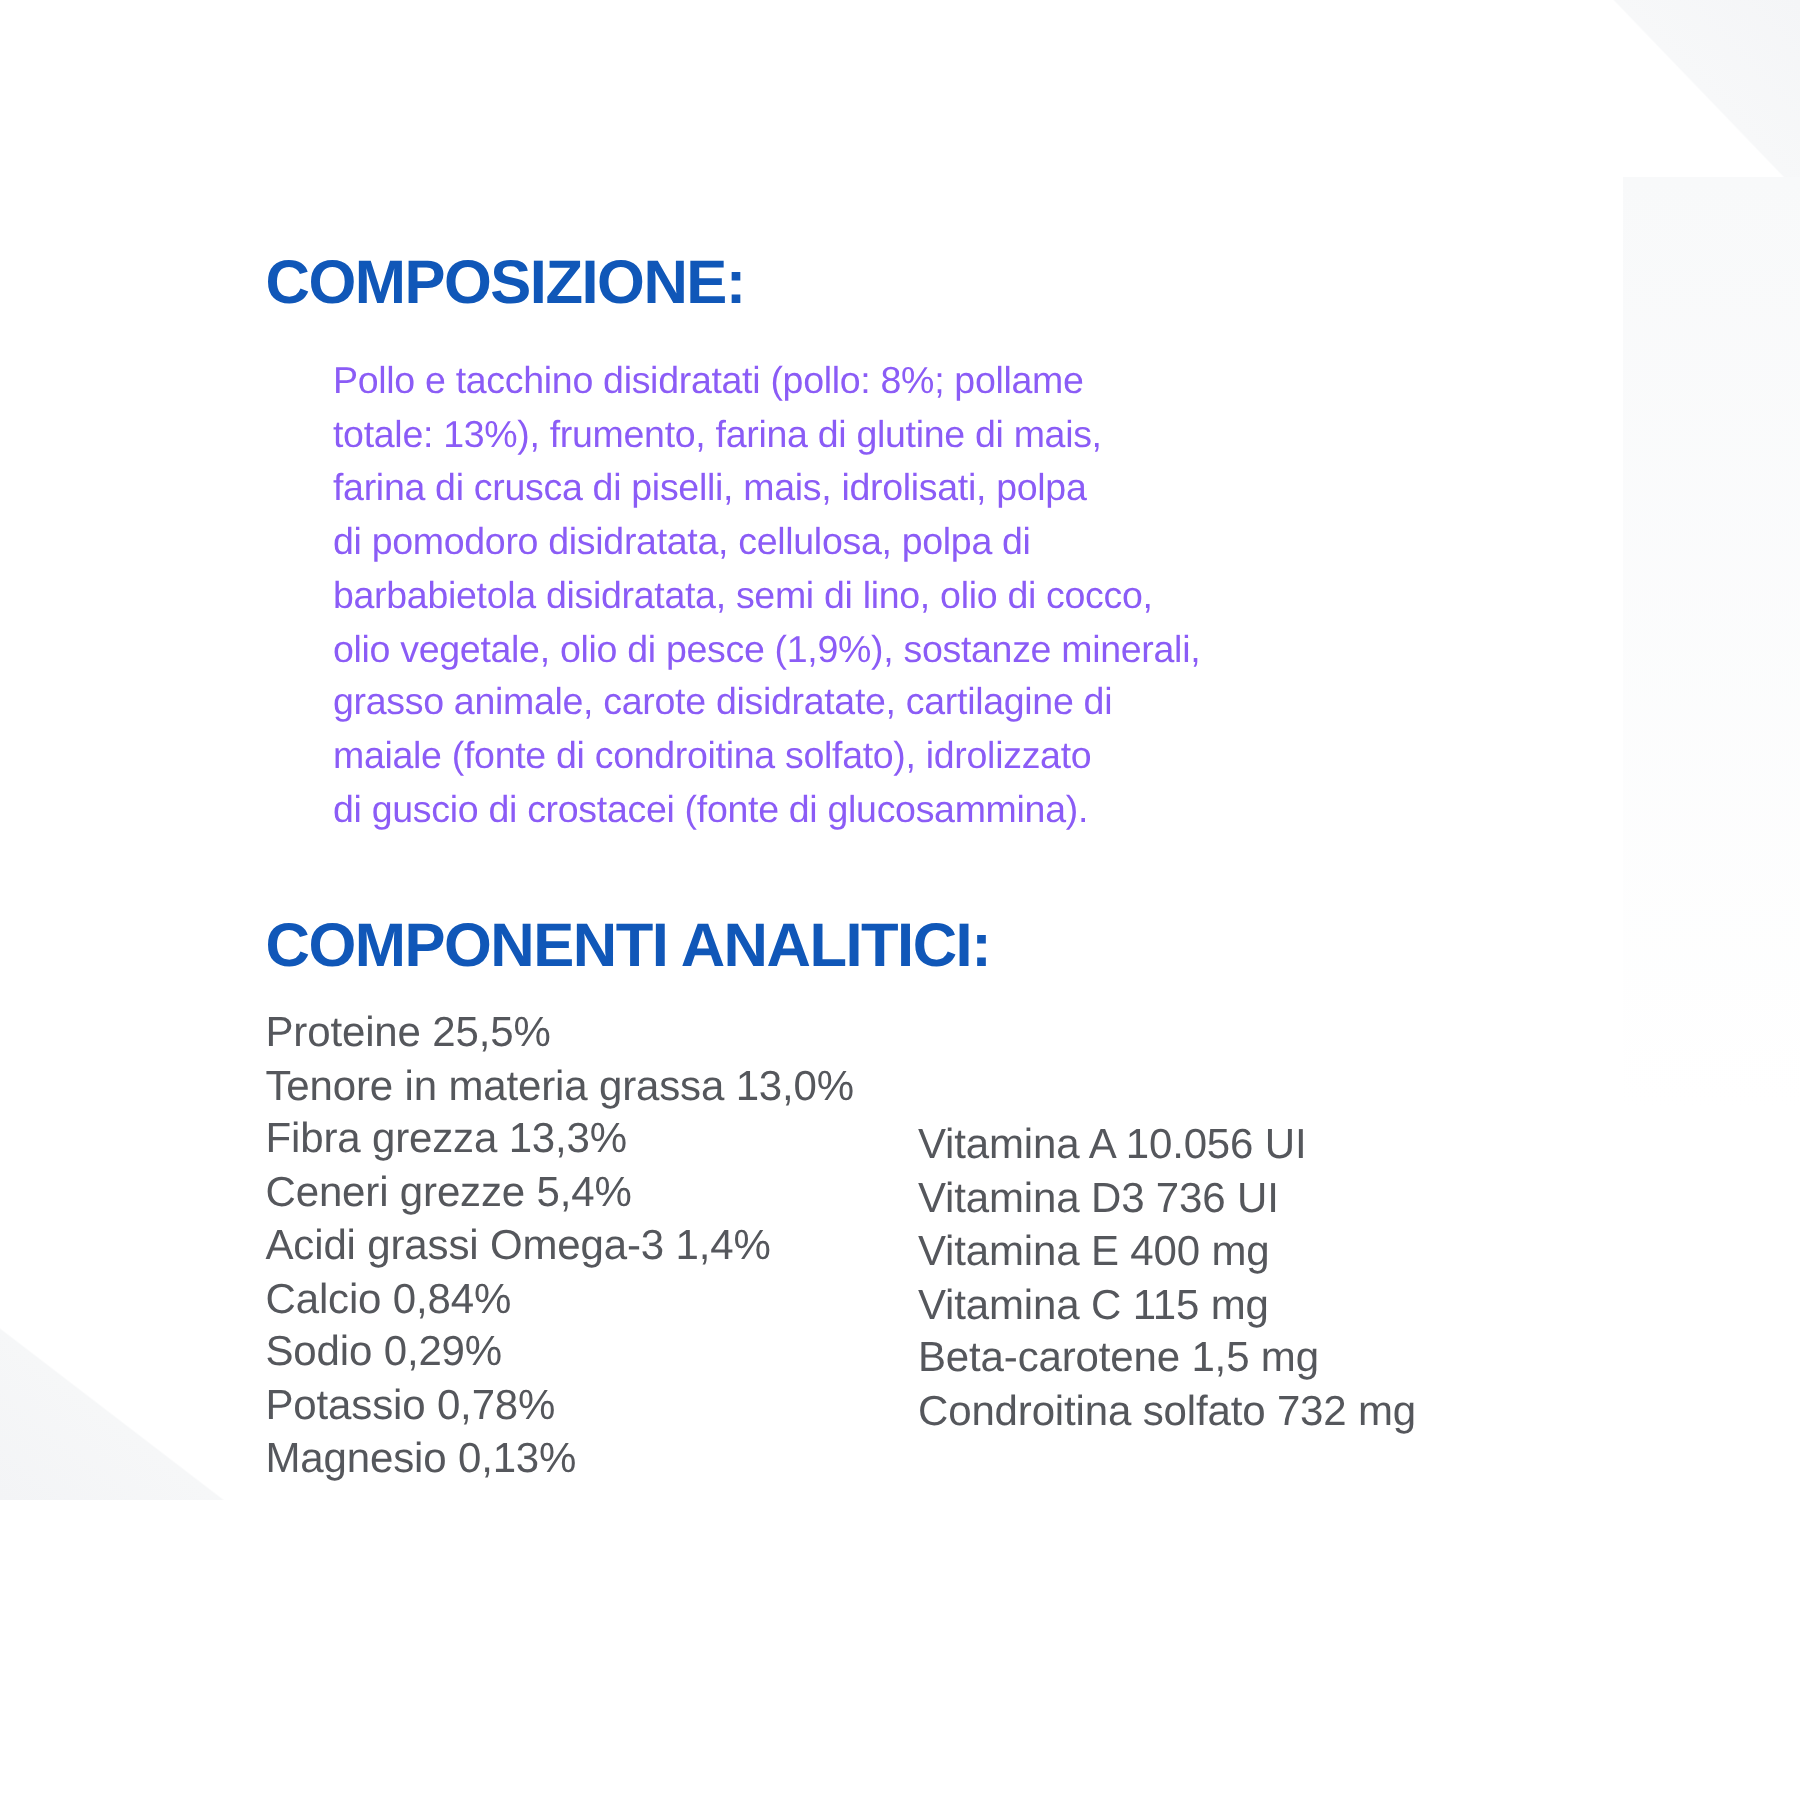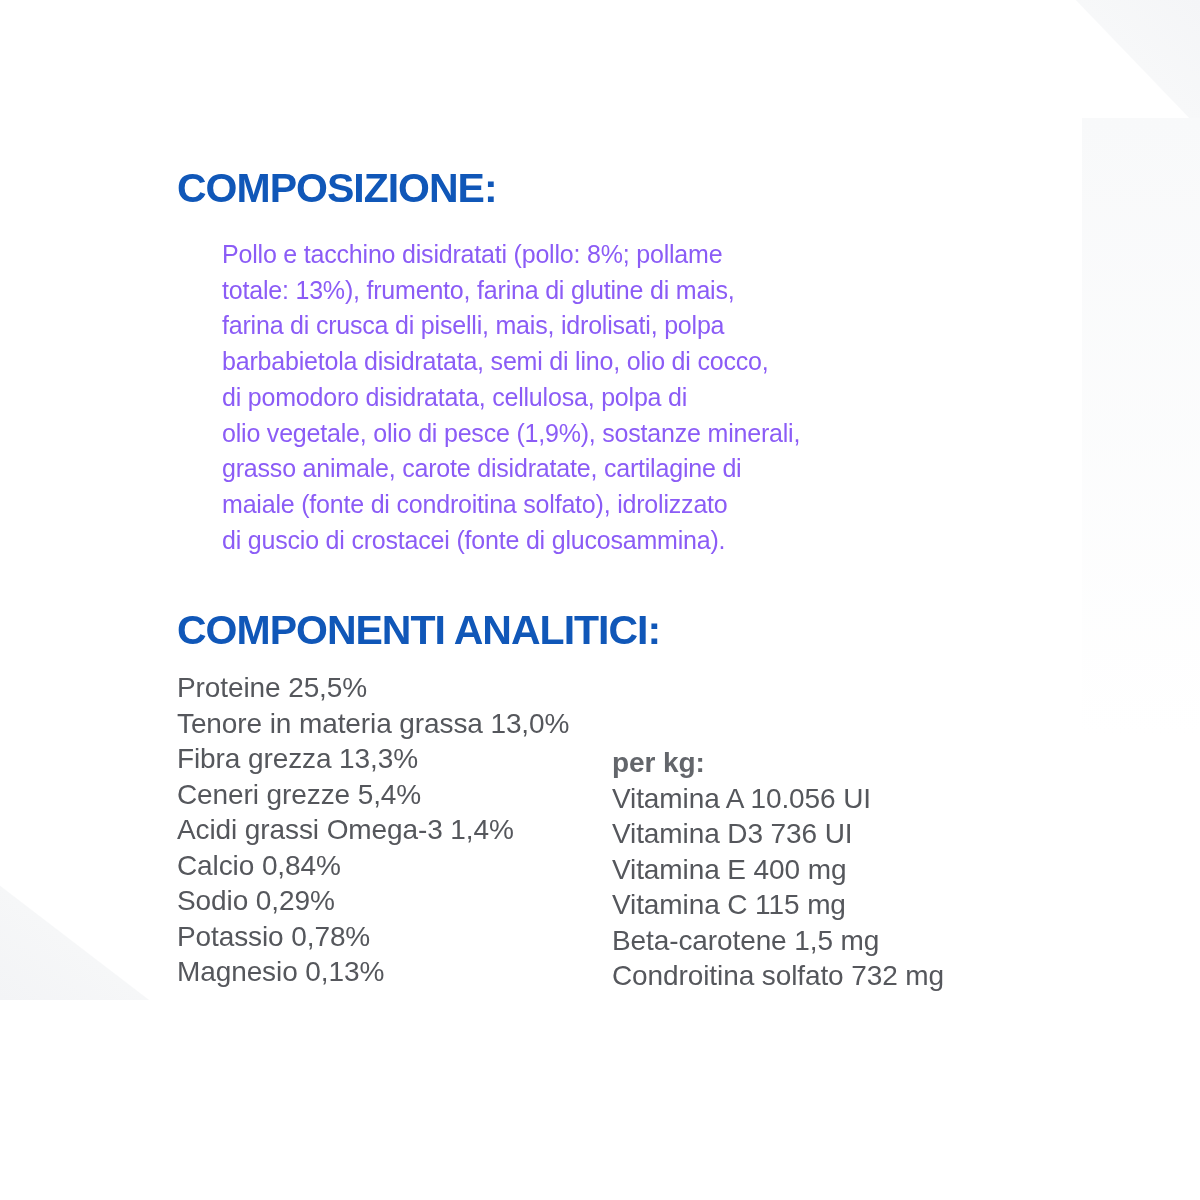--- a/index.html
+++ b/index.html
@@ -88,22 +88,22 @@
 <body>
 
 <div id="label-canvas">
 
   <div class="heading" id="composizione-heading">COMPOSIZIONE:</div>
 
   <div id="composizione-text">
       <div>Pollo e tacchino disidratati (pollo: 8%; pollame</div>
       <div>totale: 13%), frumento, farina di glutine di mais,</div>
       <div>farina di crusca di piselli, mais, idrolisati, polpa</div>
+      <div>di pomodoro disidratata, cellulosa, polpa di</div>
       <div>barbabietola disidratata, semi di lino, olio di cocco,</div>
-      <div>di pomodoro disidratata, cellulosa, polpa di</div>
       <div>olio vegetale, olio di pesce (1,9%), sostanze minerali,</div>
       <div>grasso animale, carote disidratate, cartilagine di</div>
       <div>maiale (fonte di condroitina solfato), idrolizzato</div>
       <div>di guscio di crostacei (fonte di glucosammina).</div>
     </div>
 
   <div class="heading" id="componenti-heading">COMPONENTI ANALITICI:</div>
 
   <div class="analytic-col" id="analytic-left">
       <div>Proteine 25,5%</div>
@@ -111,21 +111,20 @@
       <div>Fibra grezza 13,3%</div>
       <div>Ceneri grezze 5,4%</div>
       <div>Acidi grassi Omega-3 1,4%</div>
       <div>Calcio 0,84%</div>
       <div>Sodio 0,29%</div>
       <div>Potassio 0,78%</div>
       <div>Magnesio 0,13%</div>
     </div>
 
   <div class="analytic-col" id="analytic-right">
-    <div id="per-kg-label">per kg:</div>
     <div id="per-kg-items">
         <div>Vitamina A 10.056 UI</div>
         <div>Vitamina D3 736 UI</div>
         <div>Vitamina E 400 mg</div>
         <div>Vitamina C 115 mg</div>
         <div>Beta-carotene 1,5 mg</div>
         <div>Condroitina solfato 732 mg</div>
       </div>
   </div>
 

